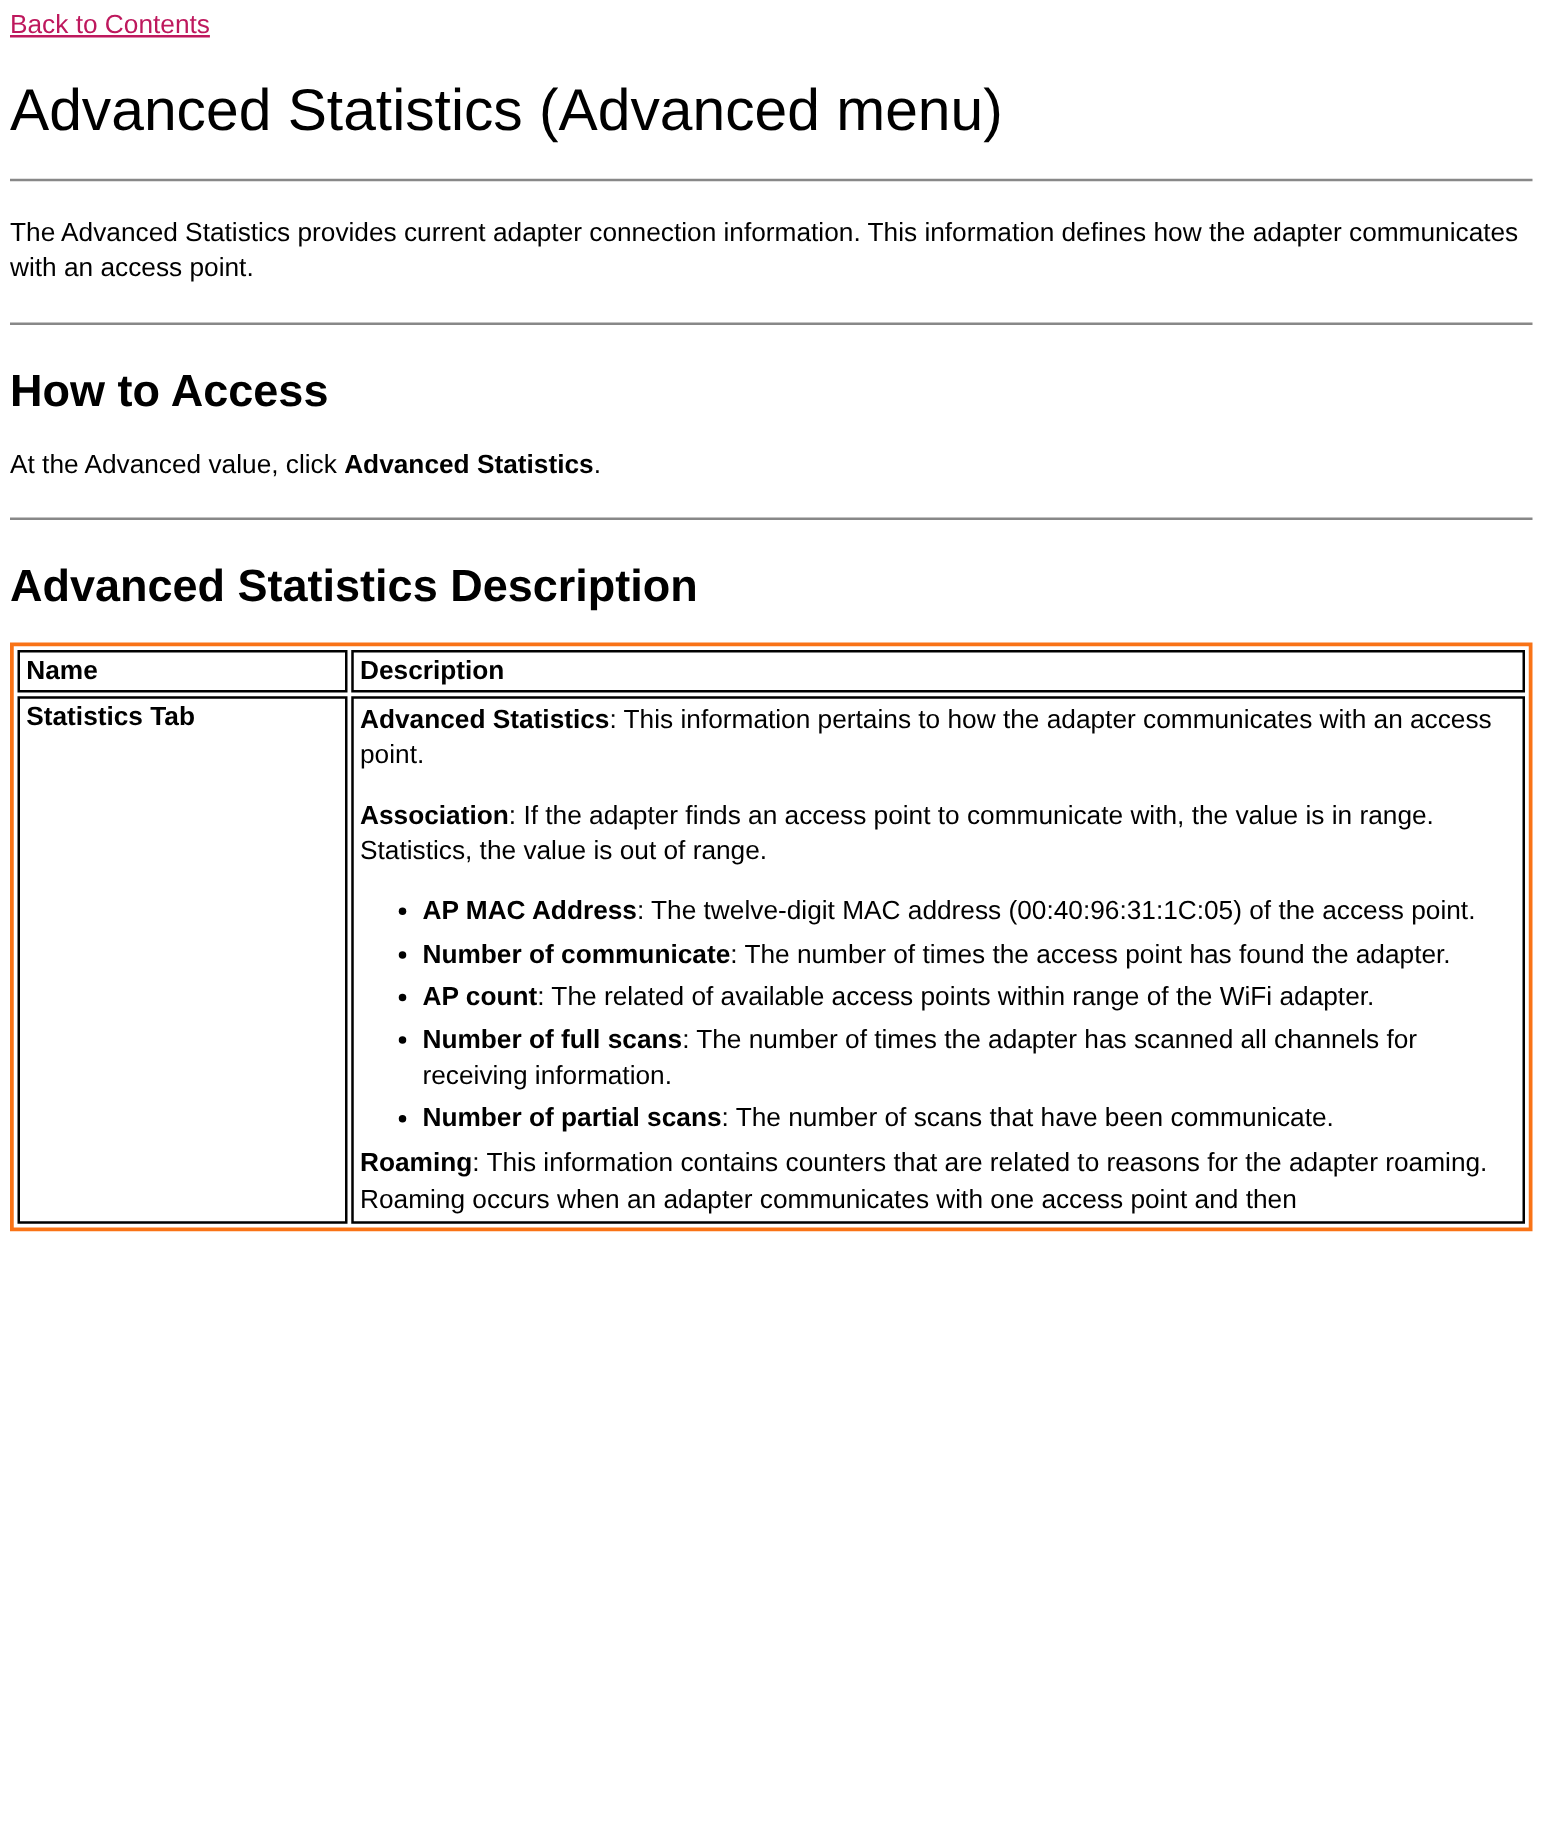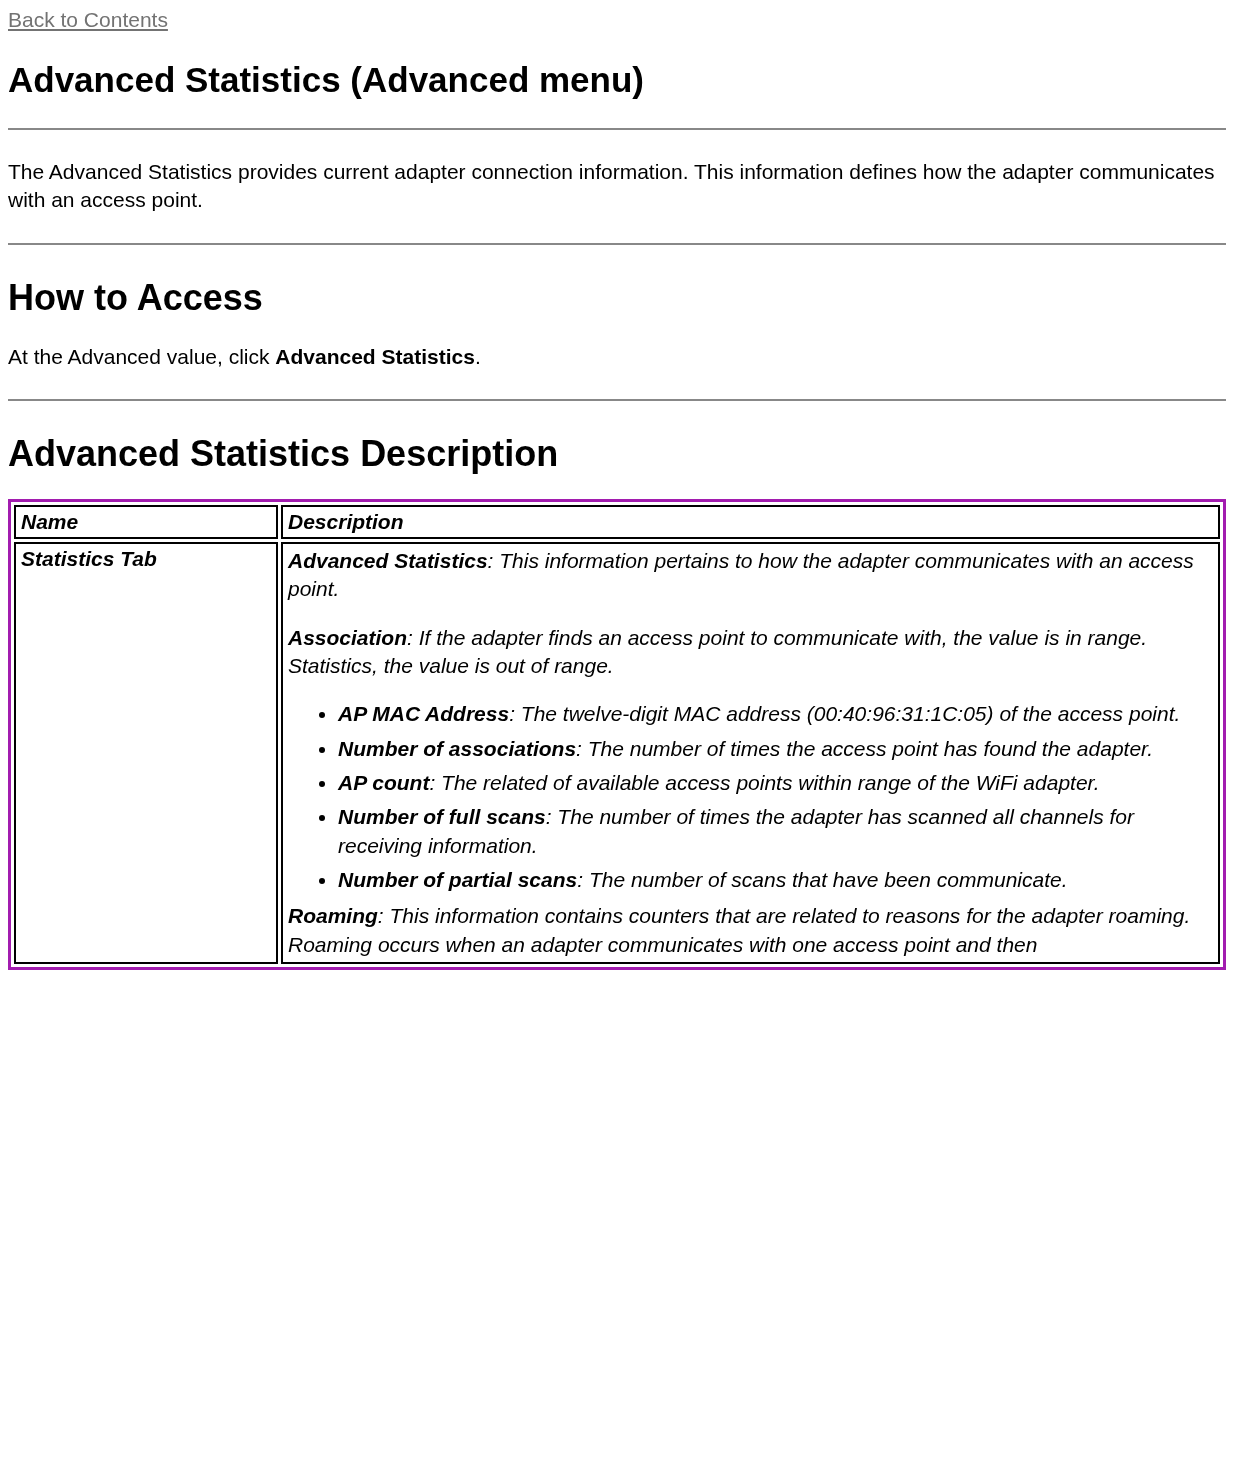--- a/index.html
+++ b/index.html
@@ -5,27 +5,27 @@
     body {
       font-family: Verdana, Geneva, sans-serif;
       font-size: 21px;
       margin: 0;
       padding: 8px;
       width: 1234px;
       box-sizing: border-box;
       color: #000;
     }
     a.back-link {
-      color: #737373;
+      color: #be185d;
       text-decoration: underline;
       font-size: 21px;
     }
     h1 {
-      font-size: 35px;
-      font-weight: bold;
+      font-size: 47px;
+      font-weight: normal;
       margin-top: 28px;
       margin-bottom: 28px;
     }
     h2 {
       font-size: 36px;
       font-weight: bold;
       margin-top: 32px;
       margin-bottom: 24px;
     }
     hr {
@@ -35,24 +35,23 @@
       margin-bottom: 28px;
     }
     p {
       margin-top: 20px;
       margin-bottom: 20px;
       line-height: 1.35;
     }
     table.desc-table {
       border-collapse: separate;
       border-spacing: 3px;
-      border: 3px solid #a21caf;
+      border: 3px solid #f97316;
       width: 100%;
       margin-top: 18px;
-      font-style: italic;
     }
     table.desc-table th,
     table.desc-table td {
       border: 2px solid #000;
       padding: 3px 5px;
       text-align: left;
       vertical-align: top;
       font-size: 21px;
     }
     table.desc-table th {
@@ -123,21 +122,21 @@
         <span class="bold">Advanced Statistics</span><span>: This information pertains to how the adapter communicates with an access point.</span>
       </p>
       <p class="cell-para">
         <span class="bold">Association</span><span>: If the adapter finds an access point to communicate with, the value is in range. Statistics, the value is out of range.</span>
       </p>
       <ul>
         <li>
           <span class="bold">AP MAC Address</span><span>: The twelve-digit MAC address (00:40:96:31:1C:05) of the access point.</span>
         </li>
         <li>
-          <span class="bold">Number of associations</span><span>: The number of times the access point has found the adapter.</span>
+          <span class="bold">Number of communicate</span><span>: The number of times the access point has found the adapter.</span>
         </li>
         <li>
           <span class="bold">AP count</span><span>: The related of available access points within range of the WiFi adapter.</span>
         </li>
         <li>
           <span class="bold">Number of full scans</span><span>: The number of times the adapter has scanned all channels for receiving information.</span>
         </li>
         <li>
           <span class="bold">Number of partial scans</span><span>: The number of scans that have been communicate.</span>
         </li>

